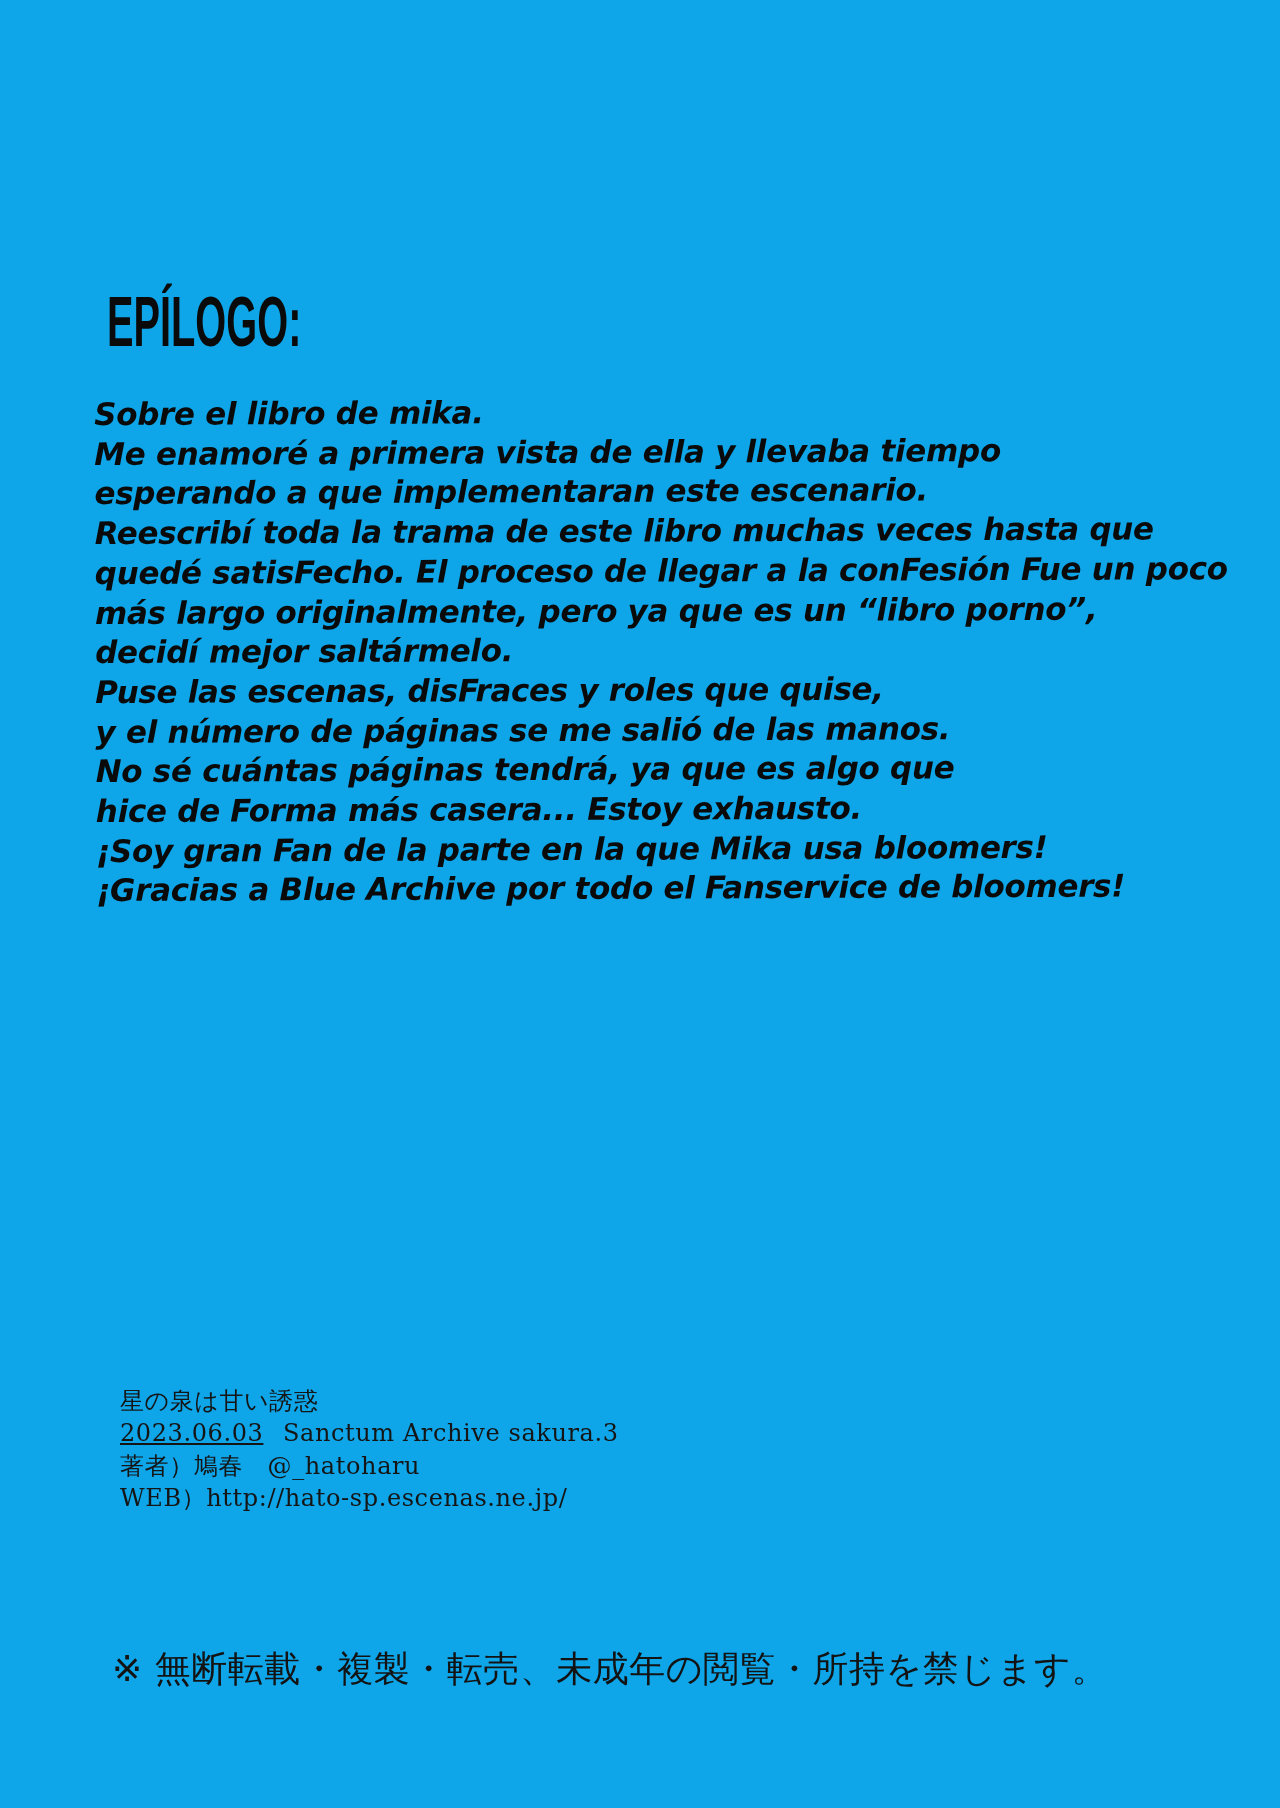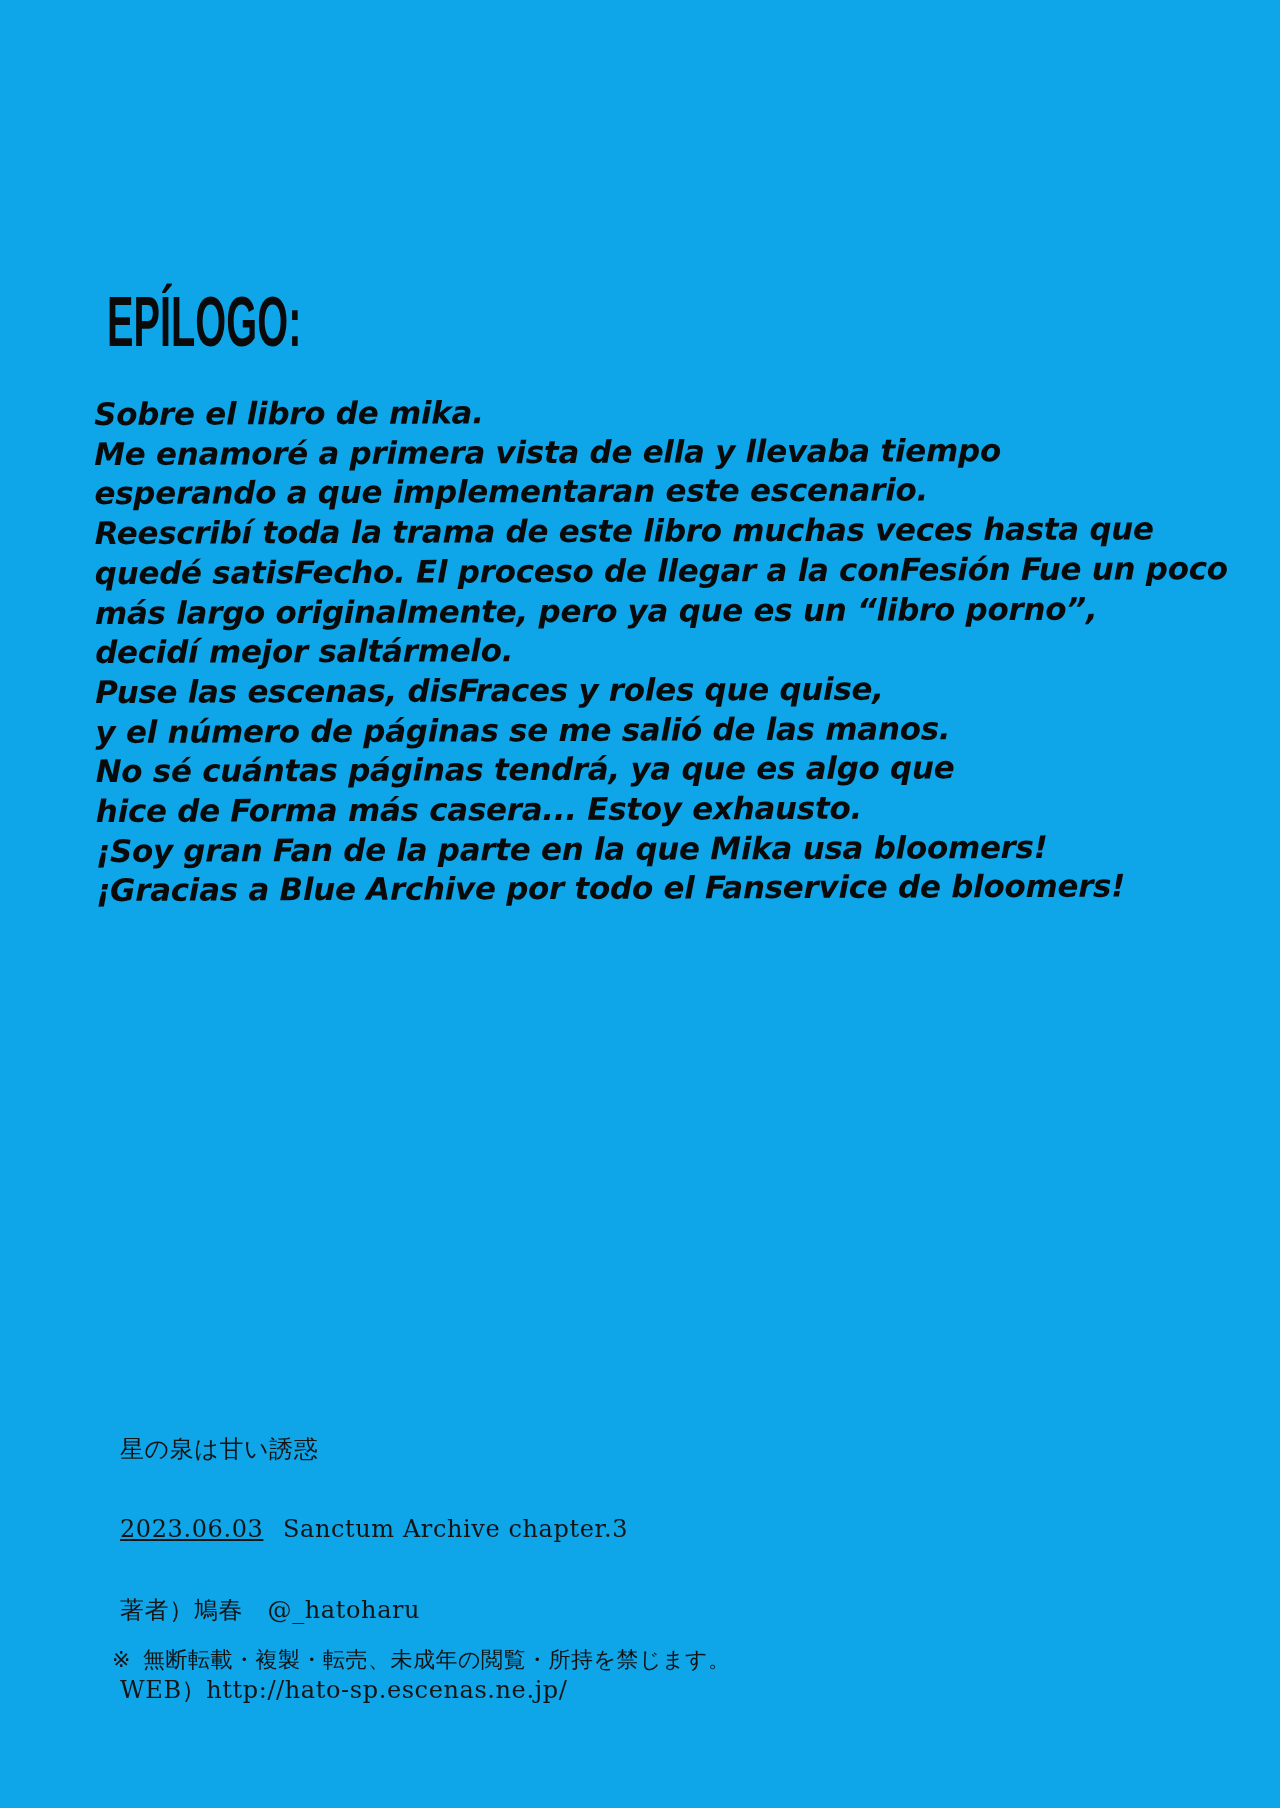--- a/index.html
+++ b/index.html
@@ -50,37 +50,37 @@
     position: absolute;
     left: 120px;
     top: 1385px;
     font-family: "DejaVu Serif", serif;
     font-size: 24px;
     line-height: 32.3px;
     letter-spacing: 0.6px;
     color: #151515;
     white-space: nowrap;
   }
-  .credit-line { white-space: nowrap; margin-top: 48px; }
+  .credit-line { white-space: nowrap; }
   .release-date {
     display: inline-block;
     min-width: 163px;
     text-decoration: underline;
   }
   .credit-label {
     display: inline-block;
     min-width: 70px;
   }
   .disclaimer {
     position: absolute;
     left: 112px;
     top: 1645px;
     font-family: "DejaVu Sans", sans-serif;
     font-weight: 500;
-    font-size: 22px;
+    font-size: 36px;
     letter-spacing: 0.5px;
     color: #131313;
     white-space: nowrap;
   }
   .reference-mark {
     margin-right: 12px;
   }
 </style>
 </head>
 <body>
@@ -101,21 +101,21 @@
     <div class="line">y el número de páginas se me salió de las manos.</div>
     <div class="line">No sé cuántas páginas tendrá, ya que es algo que</div>
     <div class="line">hice de Forma más casera... Estoy exhausto.</div>
     <div class="line">¡Soy gran Fan de la parte en la que Mika usa bloomers!</div>
     <div class="line">¡Gracias a Blue Archive por todo el Fanservice de bloomers!</div>
   </div>
 
   <div class="credits">
     <div class="credit-line">星の泉は甘い誘惑</div>
     <div class="credit-line">
-      <span class="release-date">2023.06.03</span><span>Sanctum Archive chapter.3</span>
+      <span class="release-date">2023.06.03</span><span>Sanctum Archive sakura.3</span>
     </div>
     <div class="credit-line">
       <span class="credit-label">著者）</span><span>鳩春　@_hatoharu</span>
     </div>
     <div class="credit-line">
       <span class="credit-label">WEB）</span><span>http://hato-sp.escenas.ne.jp/</span>
     </div>
   </div>
 
   <div class="disclaimer">

